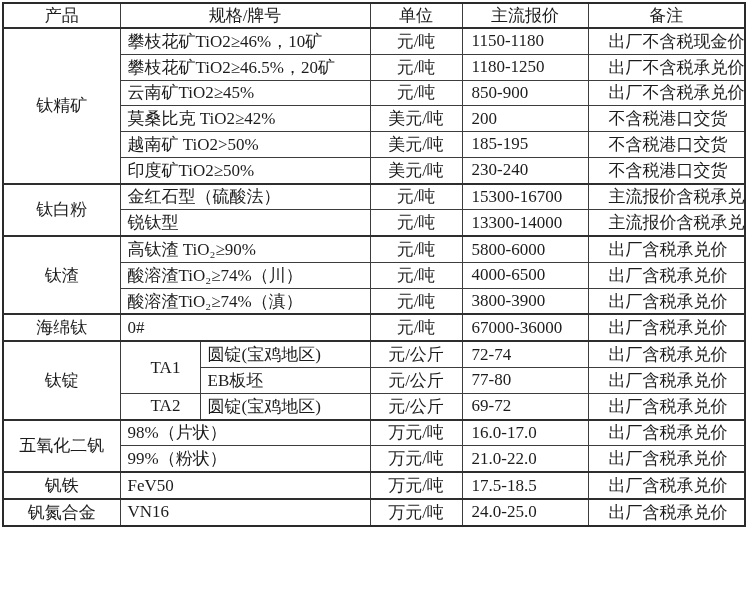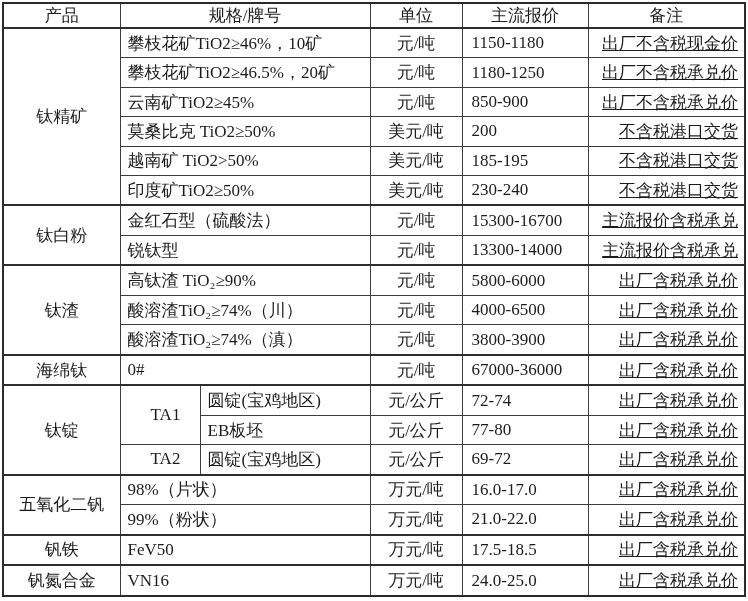--- a/index.html
+++ b/index.html
@@ -9,21 +9,21 @@
     overflow:hidden;
     font-family:"Liberation Serif","DejaVu Serif",serif;
   }
   .table-wrap{
     padding:2px;
   }
   table{
     border-collapse:collapse;
     table-layout:fixed;
     width:744px;
-    height:595px;
+    height:525px;
     background:#ffffff;
     border:2px solid #2a2a2a;
   }
   th,td{
     border:1px solid #3d3d3d;
     font-size:17px;
     font-weight:normal;
     color:#1c1c1c;
     padding:0 6px;
     overflow:hidden;
@@ -31,21 +31,21 @@
     vertical-align:middle;
     box-sizing:border-box;
   }
   tr.sec td{border-top:2px solid #2e2e2e;}
   thead th{text-align:center;}
   td.product{text-align:center;}
   td.grade{text-align:center;padding-left:17px;}
   td.spec{text-align:left;padding-left:7px;}
   td.unit{text-align:center;}
   td.price{text-align:left;padding-left:9px;margin-left:6px;}
-  td.note{text-align:right;padding-left:8px;text-decoration:underline;}
+  td.note{text-align:left;padding-left:20px;}
 </style>
 </head>
 <body>
 
 <div class="table-wrap">
 <table>
   <colgroup>
     <col style="width:117px">
     <col style="width:80px">
     <col style="width:170px">
@@ -76,21 +76,21 @@
       <td class="price">1180-1250</td>
       <td class="note">出厂不含税承兑价</td>
     </tr>
     <tr>
       <td class="spec" colspan="2">云南矿TiO2≥45%</td>
       <td class="unit">元/吨</td>
       <td class="price">850-900</td>
       <td class="note">出厂不含税承兑价</td>
     </tr>
     <tr>
-      <td class="spec" colspan="2">莫桑比克 TiO2≥50%</td>
+      <td class="spec" colspan="2">莫桑比克 TiO2≥42%</td>
       <td class="unit">美元/吨</td>
       <td class="price">200</td>
       <td class="note">不含税港口交货</td>
     </tr>
     <tr>
       <td class="spec" colspan="2">越南矿 TiO2&gt;50%</td>
       <td class="unit">美元/吨</td>
       <td class="price">185-195</td>
       <td class="note">不含税港口交货</td>
     </tr>

